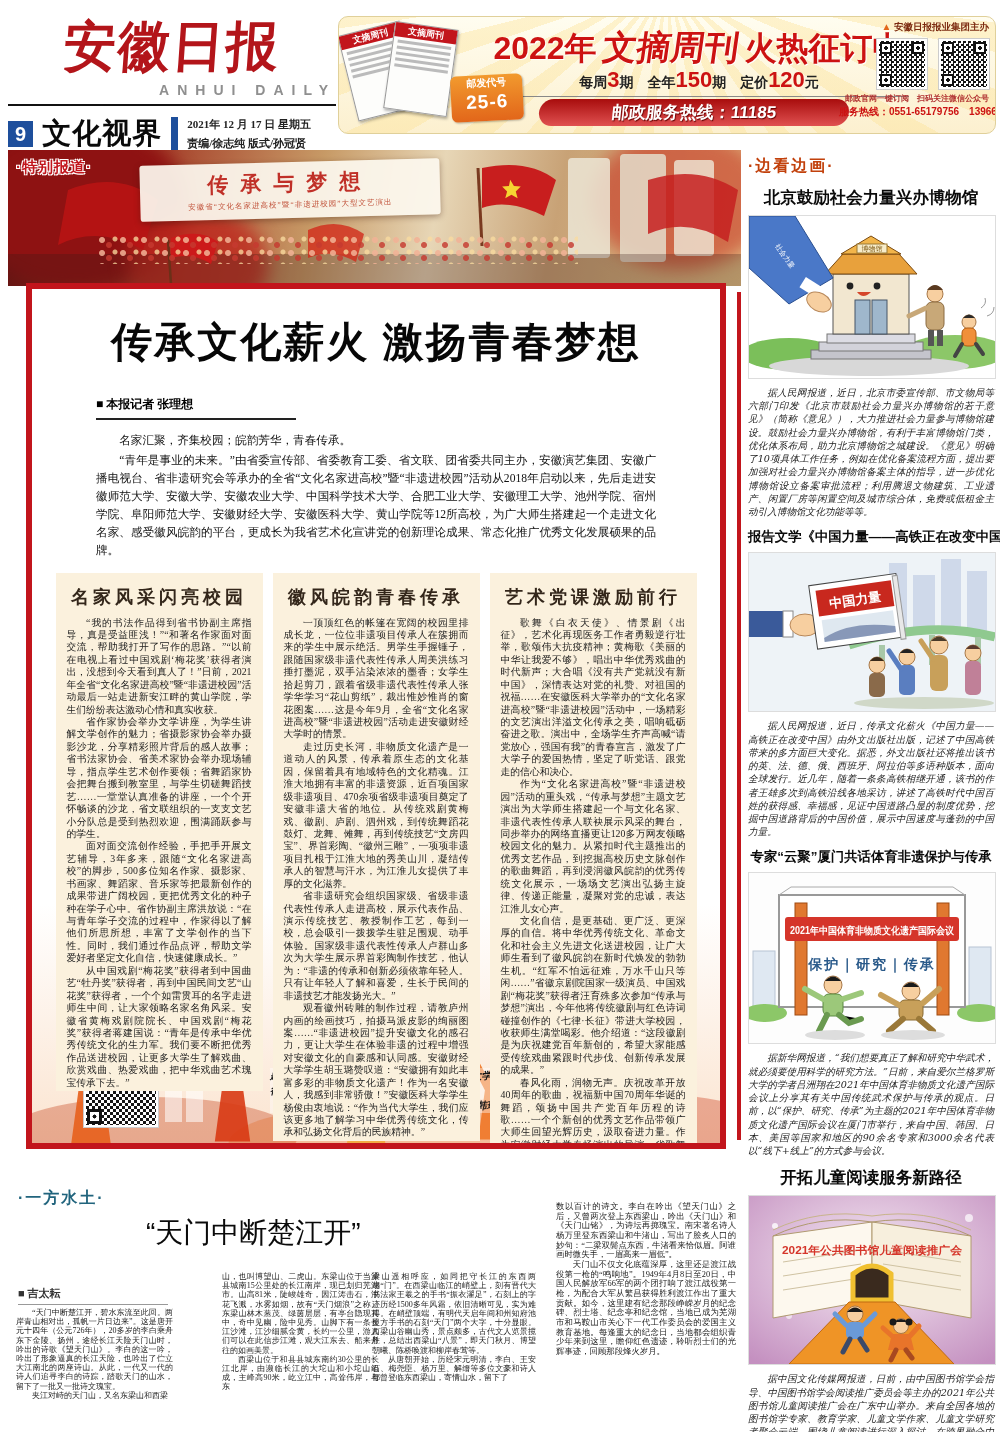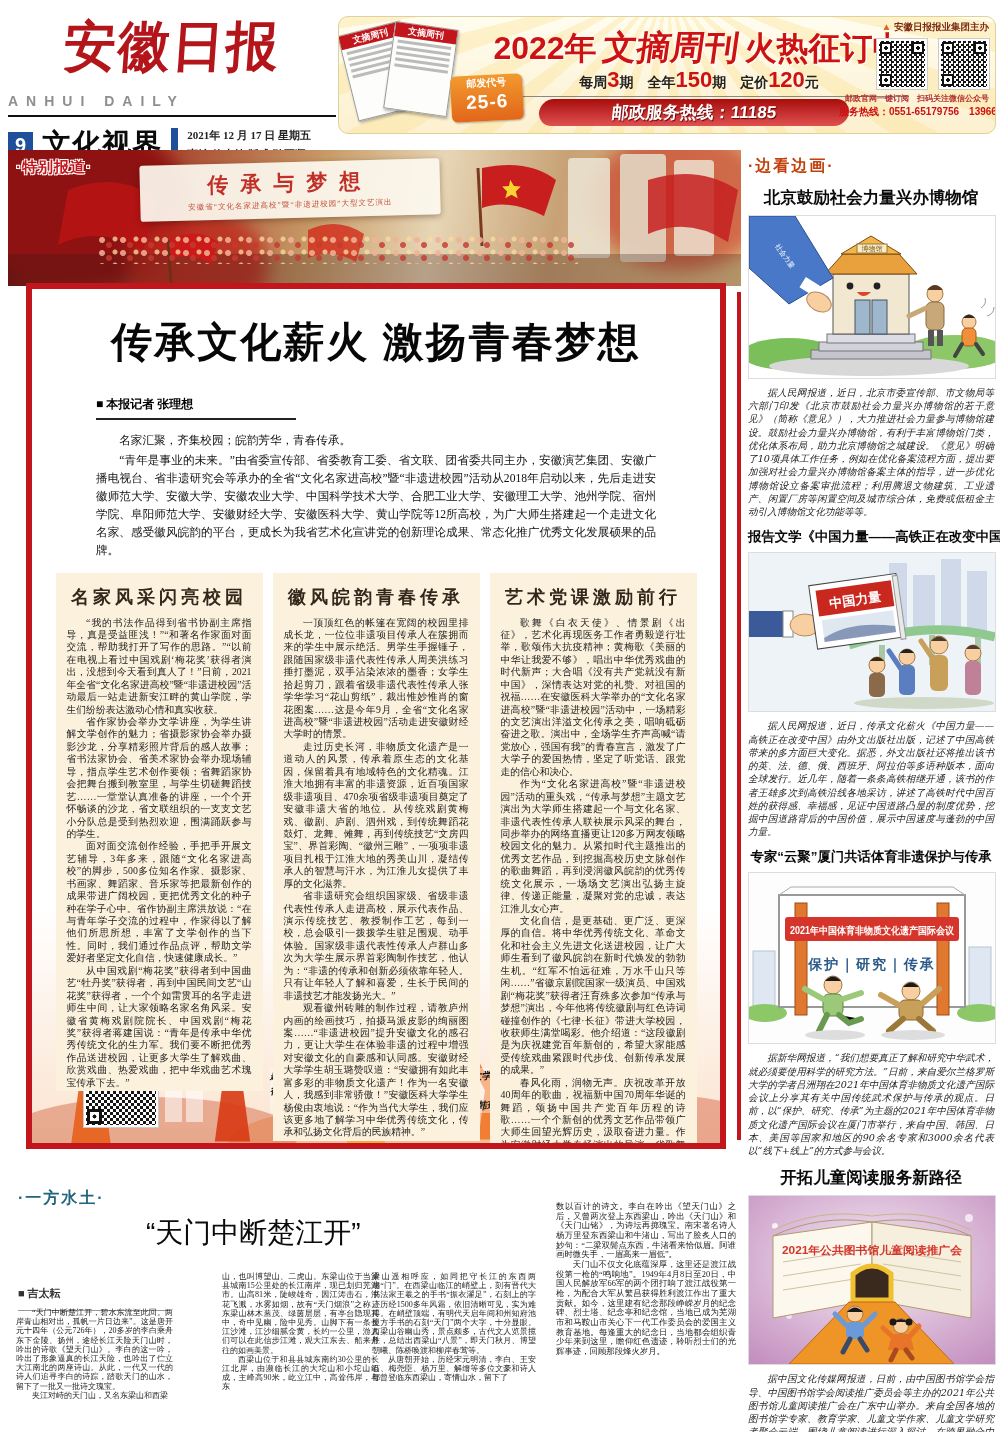--- a/index.html
+++ b/index.html
@@ -3,21 +3,21 @@
 <meta charset="utf-8">
 <style>
   html,body{margin:0;padding:0;}
   body{width:1000px;height:1432px;background:#e9e9e9;font-family:"Liberation Serif",serif;}
   .page{position:relative;width:1000px;height:1432px;background:#fff;overflow:hidden;}
   svg text{font-family:"Liberation Sans",sans-serif;}
 
   
   .mast{position:absolute;left:8px;top:4px;width:328px;height:142px;}
   .mast-title{font-family:"DejaVu Serif",serif;font-weight:900;color:#b3151a;font-size:52px;line-height:1;text-align:center;margin-top:16px;transform:skewX(-4deg) scaleY(1.04);letter-spacing:2px;}
-  .mast-en{text-align:left;color:#8f8f8f;font-family:"Liberation Sans",sans-serif;font-weight:bold;font-size:14px;letter-spacing:8px;margin-top:21px;}
+  .mast-en{text-align:right;color:#8f8f8f;font-family:"Liberation Sans",sans-serif;font-weight:bold;font-size:14px;letter-spacing:8px;margin-top:10px;}
   .mast-rule{border-top:2px solid #111;margin-top:6px;}
   .mast-row{display:flex;align-items:center;gap:9px;margin-top:8px;}
   .pageno{background:#1e4f9c;color:#fff;font-family:"Liberation Sans",sans-serif;font-weight:bold;font-size:20px;padding:0 7px;line-height:26px;}
   .section-name{font-family:"Liberation Sans",sans-serif;font-weight:900;font-size:29px;color:#0a0a0a;letter-spacing:1px;}
   .blue-bar{width:7px;height:34px;background:#1e4f9c;}
   .date-block{font-size:11px;font-weight:bold;color:#222;line-height:1.7;white-space:nowrap;}
 
   
   .ad{position:absolute;left:338px;top:16px;width:656px;height:116px;border:1px solid #e0d09a;border-radius:10px;overflow:hidden;
       background:repeating-conic-gradient(from -90deg at 50% -30%,rgba(252,226,150,.4) 0 5deg,rgba(255,255,255,0) 5deg 11deg),linear-gradient(#fffdf0,#fcf0cf);}
@@ -83,21 +83,21 @@
   .sb-tag{color:#c2410c;font-family:"Liberation Sans",sans-serif;font-weight:900;font-size:16px;letter-spacing:2px;}
   .sb-title{font-family:"Liberation Sans",sans-serif;font-weight:900;font-size:16.5px;color:#0a0a0a;text-align:center;margin:10px 0 6px;white-space:nowrap;}
   .sb-title.long{font-size:13.4px;letter-spacing:0;}
   .sb-cartoon{display:block;border:1px solid #ddd;background:#fff;}
   .sb-body{margin:7px 0 10px;font-size:9.6px;line-height:1.38;text-align:justify;text-indent:2em;color:#222;font-family:"DejaVu Serif",serif;font-style:italic;}
 
   
   .essay{position:absolute;left:6px;top:1186px;width:732px;height:246px;}
   .essay-tag{position:absolute;left:12px;top:2px;color:#21647d;font-family:"Liberation Sans",sans-serif;font-weight:900;font-size:16px;letter-spacing:2px;}
   .essay-title{position:absolute;left:140px;top:28px;width:270px;text-align:left;font-family:"Liberation Sans",sans-serif;font-weight:400;font-size:28px;color:#0a0a0a;}
-  .essay-byline{position:absolute;left:12px;top:100px;font-size:11px;font-weight:bold;color:#333;border-bottom:1px solid #999;padding-bottom:9px;width:150px;}
+  .essay-byline{position:absolute;left:12px;top:100px;font-size:11px;font-weight:bold;color:#333;border-bottom:1px solid #999;padding-bottom:3px;width:150px;}
   .ecol{position:absolute;font-size:8px;line-height:1.15;text-align:justify;color:#1c1c1c;}
   .ecol p{margin:0;text-indent:2em;}
   .ecol1{left:10px;top:122px;width:157px;}
   .ecol2{left:184px;top:86px;width:157px;margin-left:32px;}
   .ecol3{left:366px;top:86px;width:164px;}
   .ecol4{left:550px;top:16px;width:180px;font-size:8.4px;}
 </style>
 </head>
 <body>
 

